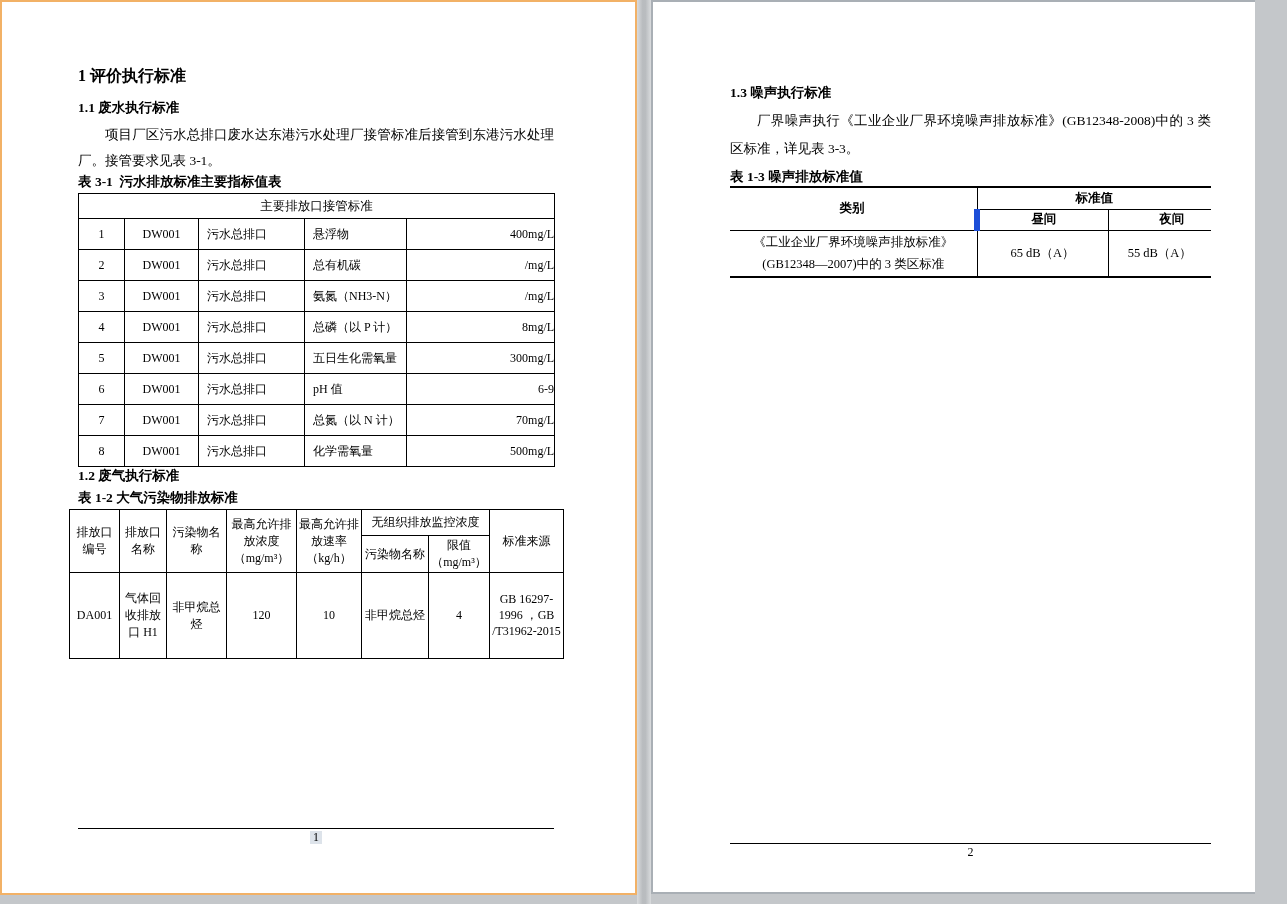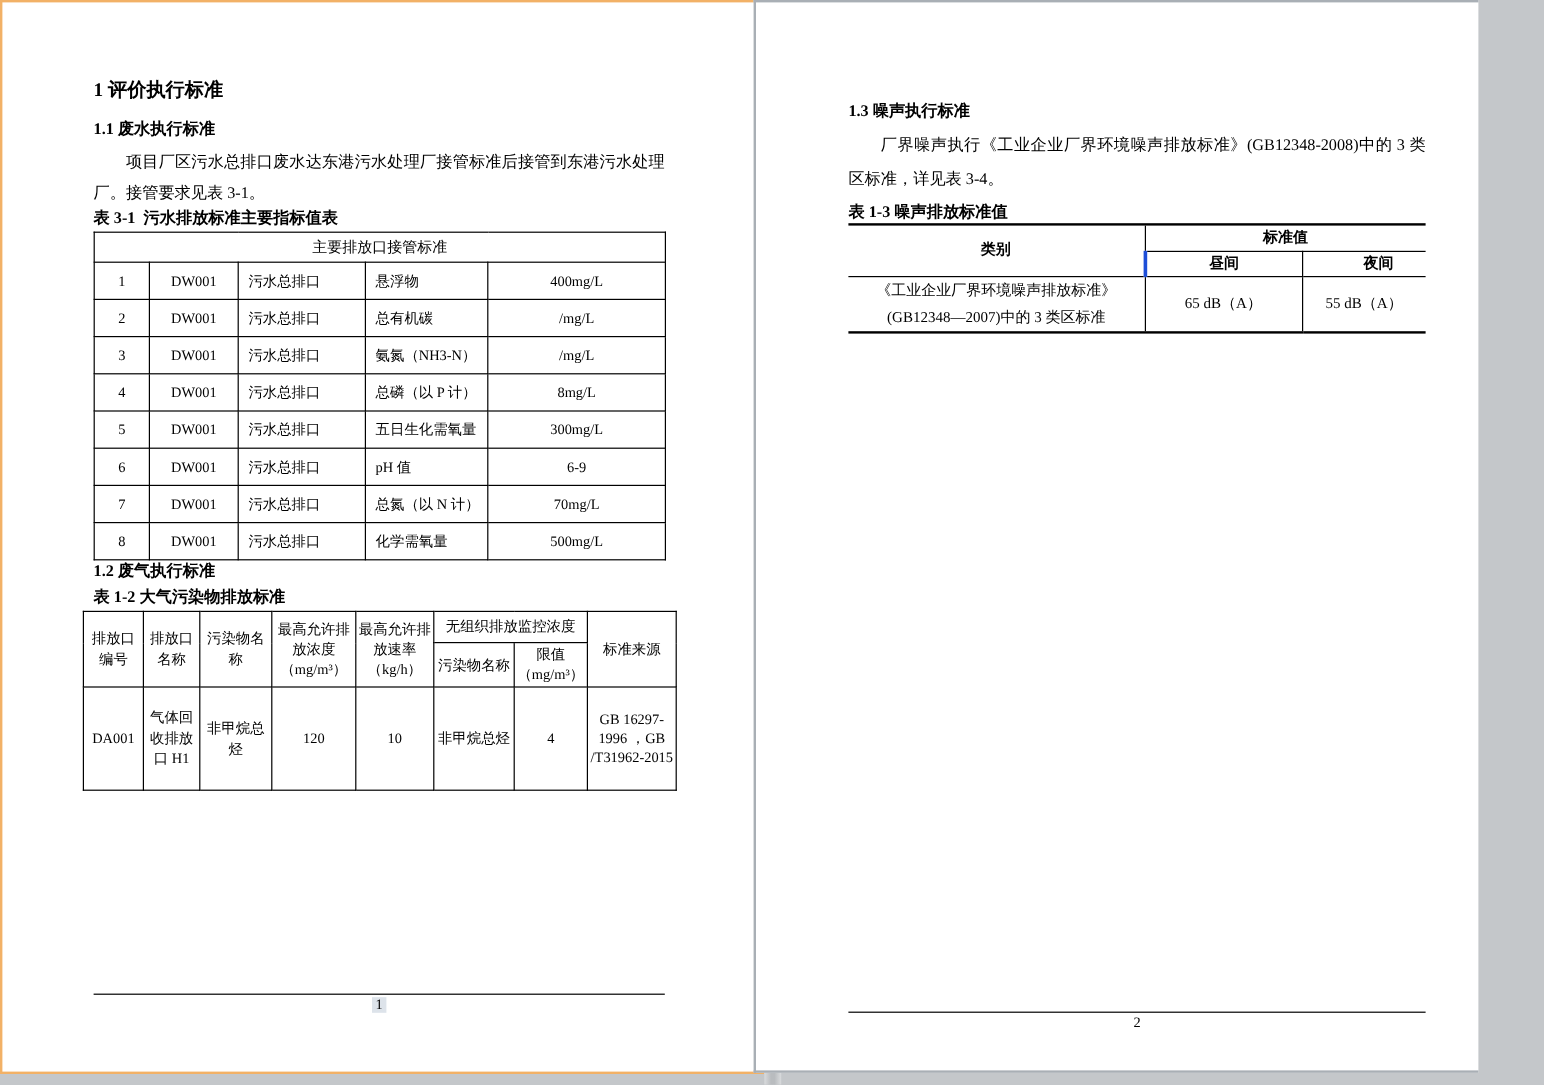--- a/index.html
+++ b/index.html
@@ -12,21 +12,21 @@
   }
   .canvas { position:absolute; inset:0; }
   .page {
     position:absolute; top:0; background:#fff;
   }
   .page-1 {
     left:0; width:637px; height:895px;
     border:2px solid #f2b166;
   }
   .page-2 {
-    left:628px; width:604px; height:894px;
+    left:651px; width:604px; height:894px;
     border:2px solid #a9afb5; border-right:none;
   }
   .page-gap {
     position:absolute; top:0; left:637px; width:14px; height:904px;
     background: linear-gradient(90deg, #d9dbdd 0%, #b9bcbf 40%, #b9bcbf 60%, #d9dbdd 100%);
   }
   .content {
     position:absolute; top:0;
   }
   .content-1 { left:76px; width:476px; padding-top:64px; }
@@ -44,35 +44,35 @@
   .mt-sec { margin-top:48px; }
 
   table { border-collapse:collapse; table-layout:fixed; font-size:12px; }
   .t31 { width:476px; }
   .t31 td { border:1px solid #000; vertical-align:middle; }
   .t31 .thdr { height:25px; text-align:center; font-size:12.5px; }
   .t31 .r { height:31px; }
   .t31 .c-num { text-align:center; }
   .t31 .c-code { text-align:center; }
   .t31 .c-left { text-align:left; padding-left:8px; }
-  .t31 .c-val { text-align:center; }
+  .t31 .c-val { text-align:right; }
 
   .t12 { width:494px; margin-left:-9px; }
   .t12 td { border:1px solid #000; vertical-align:middle; text-align:center; padding:1px 2px; }
   .t12 .hr1 { height:26px; }
   .t12 .hr2 { height:36px; }
   .t12 .dr  { height:86px; }
 
   .t13 { width:481px; margin-top:-2px; }
   .t13 td { vertical-align:middle; text-align:center; font-size:12.5px; }
   .t13 .top { border-top:2px solid #000; }
   .t13 .cat { border-bottom:1px solid #000; }
   .t13 .std { border-left:1px solid #000; border-bottom:1px solid #000; height:22px; font-weight:700; }
   .t13 .sub { border-bottom:1px solid #000; height:21px; font-weight:700; }
-  .t13 .sub-day { border-left:3px solid #1d4ed8; }
+  .t13 .sub-day { border-left:6px solid #1d4ed8; }
   .t13 .sub-night { border-left:1px solid #000;padding-left:24px; }
   .t13 .data { border-bottom:2px solid #000; height:47px; }
   .t13 .d-day, .t13 .d-night { border-left:1px solid #000; }
   .t13 .cat-cell { white-space:pre-line; line-height:22px; }
   .t13 .hdr-cat { font-weight:700; }
 
   .footer {
     position:absolute; text-align:center; font-size:12px;
   }
   .footer-1 { left:76px; top:826px; width:476px; }
@@ -213,21 +213,21 @@
       <span class="pagenum pn-shaded">1</span>
     </div>
   </div>
 
   <div class="page-gap"></div>
 
   <div class="page page-2">
     <div class="content content-2">
 
       <h2 class="doc-h2">1.3 噪声执行标准</h2>
-      <p class="para lh28">厂界噪声执行《工业企业厂界环境噪声排放标准》(GB12348-2008)中的 3 类区标准，详见表 3-4。</p>
+      <p class="para lh28">厂界噪声执行《工业企业厂界环境噪声排放标准》(GB12348-2008)中的 3 类区标准，详见表 3-3。</p>
 
       <div class="tbl-title" style="margin-top:6px;">表 1-3 噪声排放标准值</div>
       <table class="t13">
         <colgroup>
             <col style="width:247px">
             <col style="width:131px">
             <col style="width:103px">
           </colgroup>
         <tbody>
             <tr>

